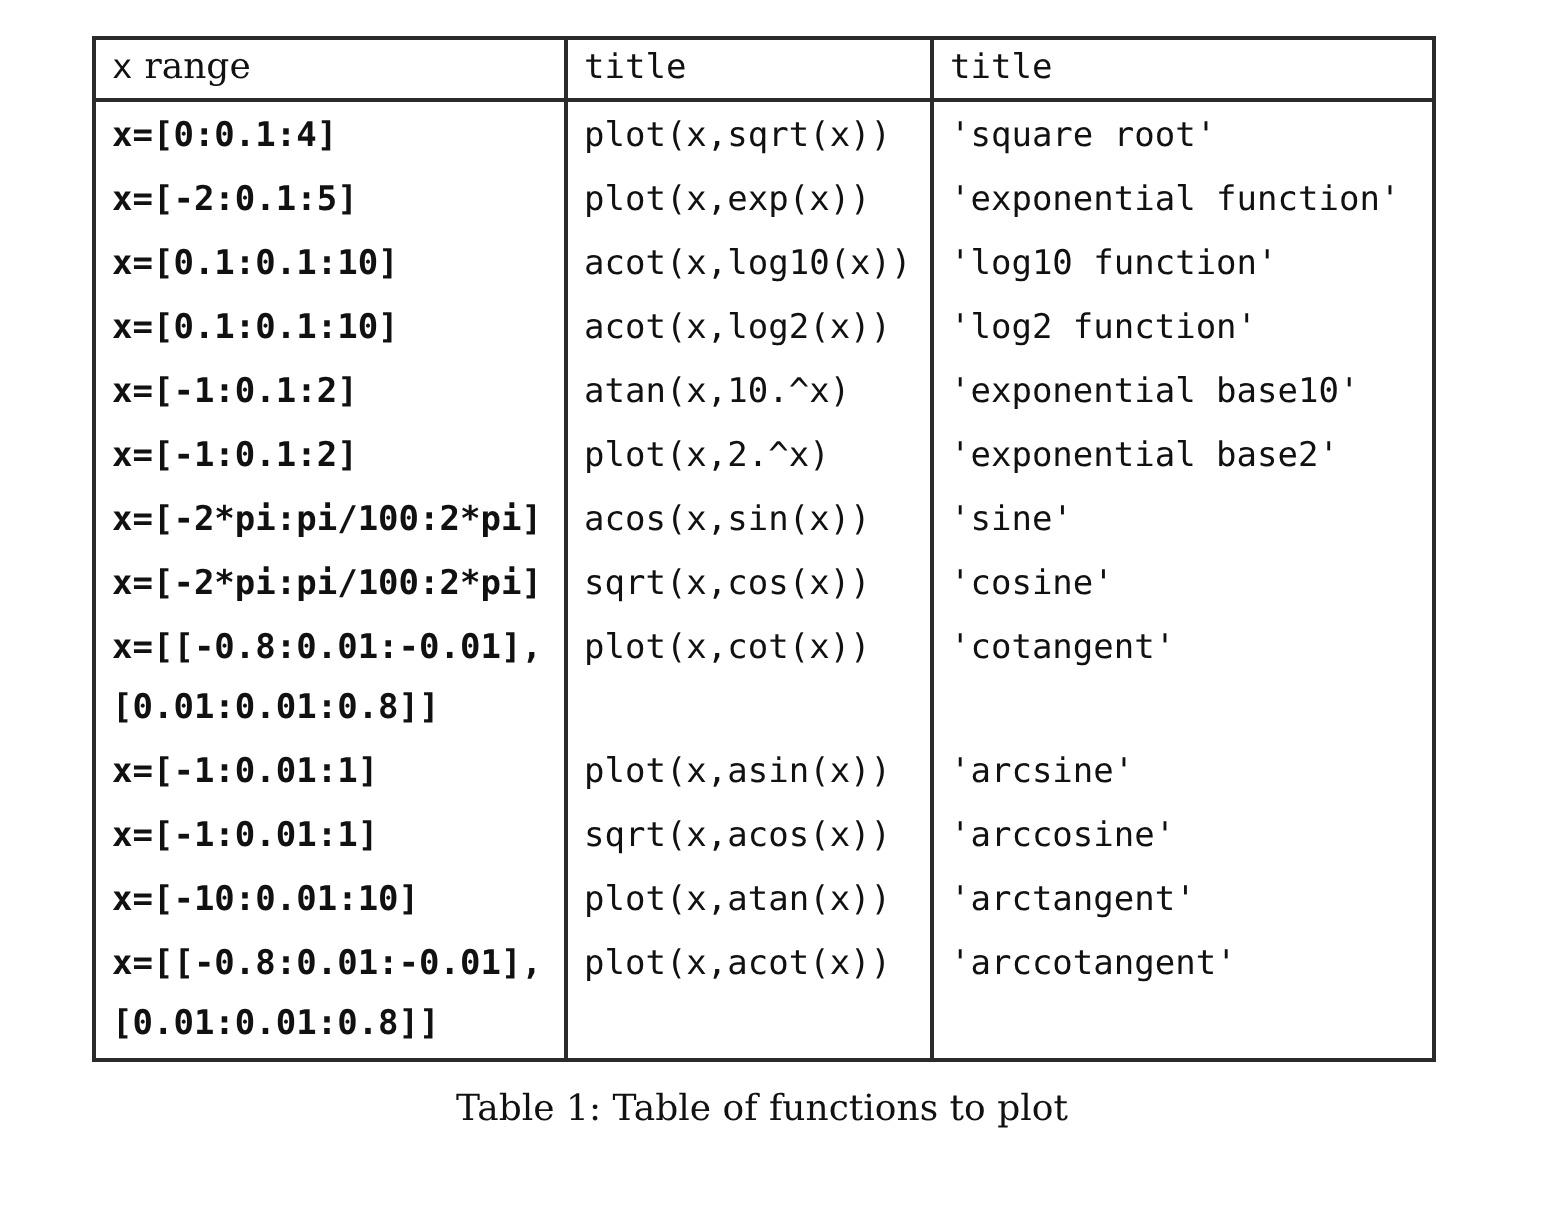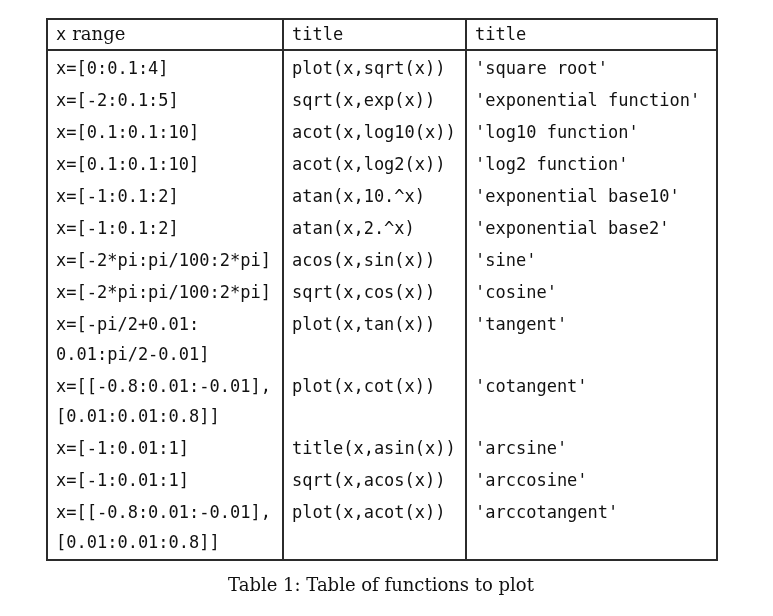--- a/index.html
+++ b/index.html
@@ -2,26 +2,25 @@
 <html style="--page-bg: #ffffff; --rule-color: #2b2b2b; --text-color: #111111;"><head>
 <meta charset="utf-8">
 <style>
   html, body {
     margin: 0;
     padding: 0;
     background: #ffffff;
   }
   .page {
     position: relative;
-    width: 705px;
+    width: 773px;
     height: 616px;
     background: var(--page-bg, #ffffff);
     overflow: hidden;
     color: var(--text-color, #111111);
-    padding-left: 36px;
   }
   table.fn-table {
     position: absolute;
     left: 46px;
     top: 18px;
     border-collapse: collapse;
     table-layout: fixed;
     border: 2px solid var(--rule-color, #2b2b2b);
   }
   col.c1 { width: 236px; }
@@ -51,26 +50,26 @@
   .serif {
     font-family: "DejaVu Serif", "Liberation Serif", serif;
     font-size: 18px;
   }
   .hdr-range-word { margin-left: 6px; }
   tbody td {
     line-height: 30px;
     padding-top: 2px;
   }
   tbody tr:last-child td { padding-bottom: 2px; }
-  .line { height: 30px; }
+  .line { height: 30px; font-weight: bold; }
 
   .caption {
     position: absolute;
     left: 46px;
-    top: 572px;
+    top: 542px;
     width: 670px;
     text-align: center;
     font-family: "DejaVu Serif", "Liberation Serif", serif;
     font-size: 18px;
     line-height: 26px;
     color: var(--text-color, #111111);
   }
 </style>
 </head>
 <body>
@@ -97,21 +96,21 @@
           <td class="mono">
             <div class="line">x=[0:0.1:4]</div>
           </td>
           <td class="mono">plot(x,sqrt(x))</td>
           <td class="mono">'square root'</td>
         </tr>
         <tr>
           <td class="mono">
             <div class="line">x=[-2:0.1:5]</div>
           </td>
-          <td class="mono">sqrt(x,exp(x))</td>
+          <td class="mono">plot(x,exp(x))</td>
           <td class="mono">'exponential function'</td>
         </tr>
         <tr>
           <td class="mono">
             <div class="line">x=[0.1:0.1:10]</div>
           </td>
           <td class="mono">acot(x,log10(x))</td>
           <td class="mono">'log10 function'</td>
         </tr>
         <tr>
@@ -125,66 +124,65 @@
           <td class="mono">
             <div class="line">x=[-1:0.1:2]</div>
           </td>
           <td class="mono">atan(x,10.^x)</td>
           <td class="mono">'exponential base10'</td>
         </tr>
         <tr>
           <td class="mono">
             <div class="line">x=[-1:0.1:2]</div>
           </td>
-          <td class="mono">atan(x,2.^x)</td>
+          <td class="mono">plot(x,2.^x)</td>
           <td class="mono">'exponential base2'</td>
         </tr>
         <tr>
           <td class="mono">
             <div class="line">x=[-2*pi:pi/100:2*pi]</div>
           </td>
           <td class="mono">acos(x,sin(x))</td>
           <td class="mono">'sine'</td>
         </tr>
         <tr>
           <td class="mono">
             <div class="line">x=[-2*pi:pi/100:2*pi]</div>
           </td>
           <td class="mono">sqrt(x,cos(x))</td>
           <td class="mono">'cosine'</td>
         </tr>
         <tr>
           <td class="mono">
-            <div class="line">x=[-pi/2+0.01:</div>
-            <div class="line">0.01:pi/2-0.01]</div>
-          </td>
-          <td class="mono">plot(x,tan(x))</td>
-          <td class="mono">'tangent'</td>
-        </tr>
-        <tr>
-          <td class="mono">
             <div class="line">x=[[-0.8:0.01:-0.01],</div>
             <div class="line">[0.01:0.01:0.8]]</div>
           </td>
           <td class="mono">plot(x,cot(x))</td>
           <td class="mono">'cotangent'</td>
         </tr>
         <tr>
           <td class="mono">
             <div class="line">x=[-1:0.01:1]</div>
           </td>
-          <td class="mono">title(x,asin(x))</td>
+          <td class="mono">plot(x,asin(x))</td>
           <td class="mono">'arcsine'</td>
         </tr>
         <tr>
           <td class="mono">
             <div class="line">x=[-1:0.01:1]</div>
           </td>
           <td class="mono">sqrt(x,acos(x))</td>
           <td class="mono">'arccosine'</td>
+        </tr>
+        <tr>
+          <td class="mono">
+            <div class="line">x=[-10:0.01:10]</div>
+          </td>
+          <td class="mono">plot(x,atan(x))</td>
+          <td class="mono">'arctangent'</td>
         </tr>
         <tr>
           <td class="mono">
             <div class="line">x=[[-0.8:0.01:-0.01],</div>
             <div class="line">[0.01:0.01:0.8]]</div>
           </td>
           <td class="mono">plot(x,acot(x))</td>
           <td class="mono">'arccotangent'</td>
         </tr>
       </tbody>

